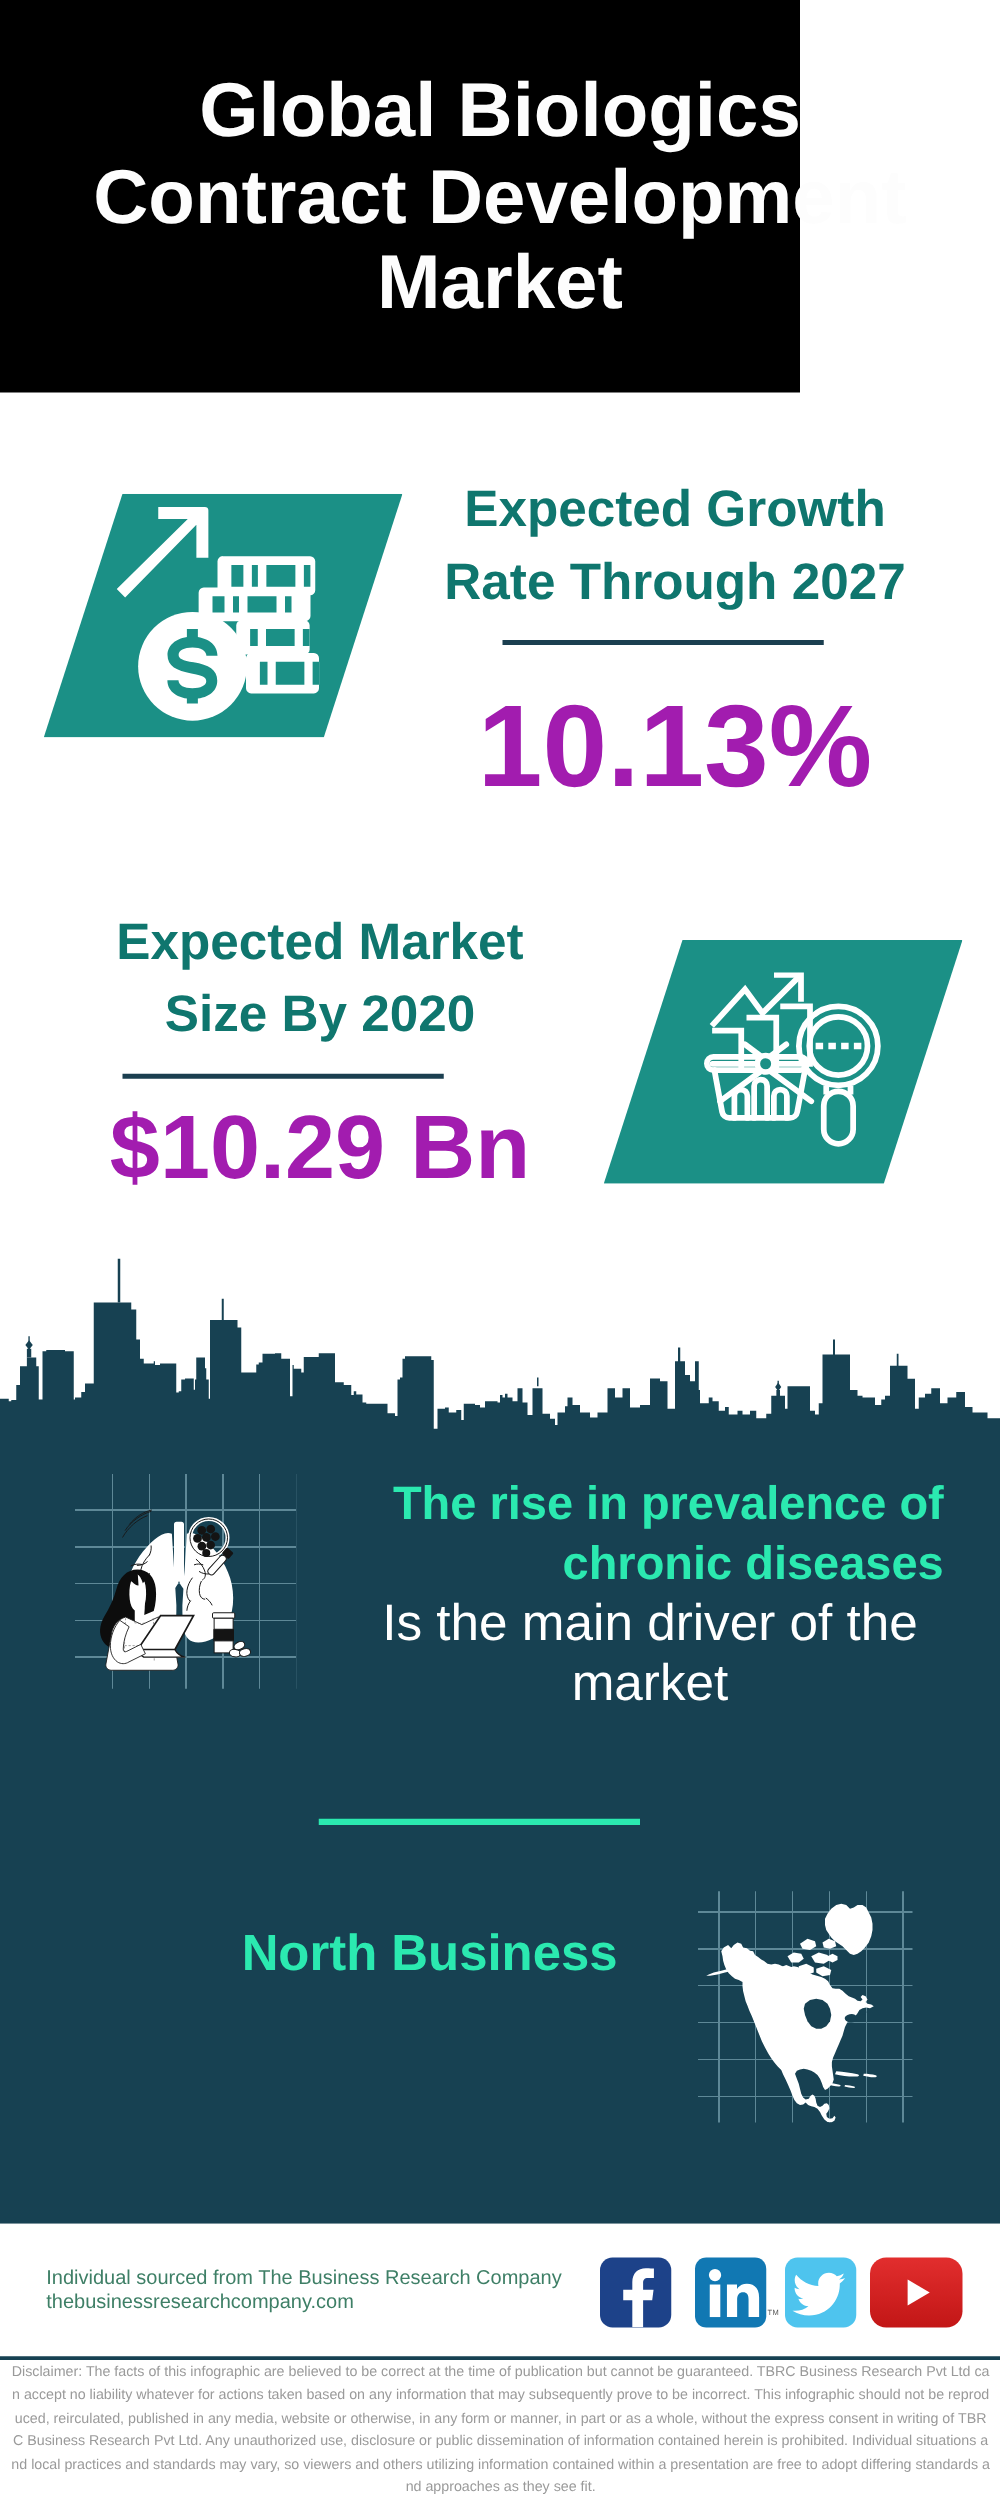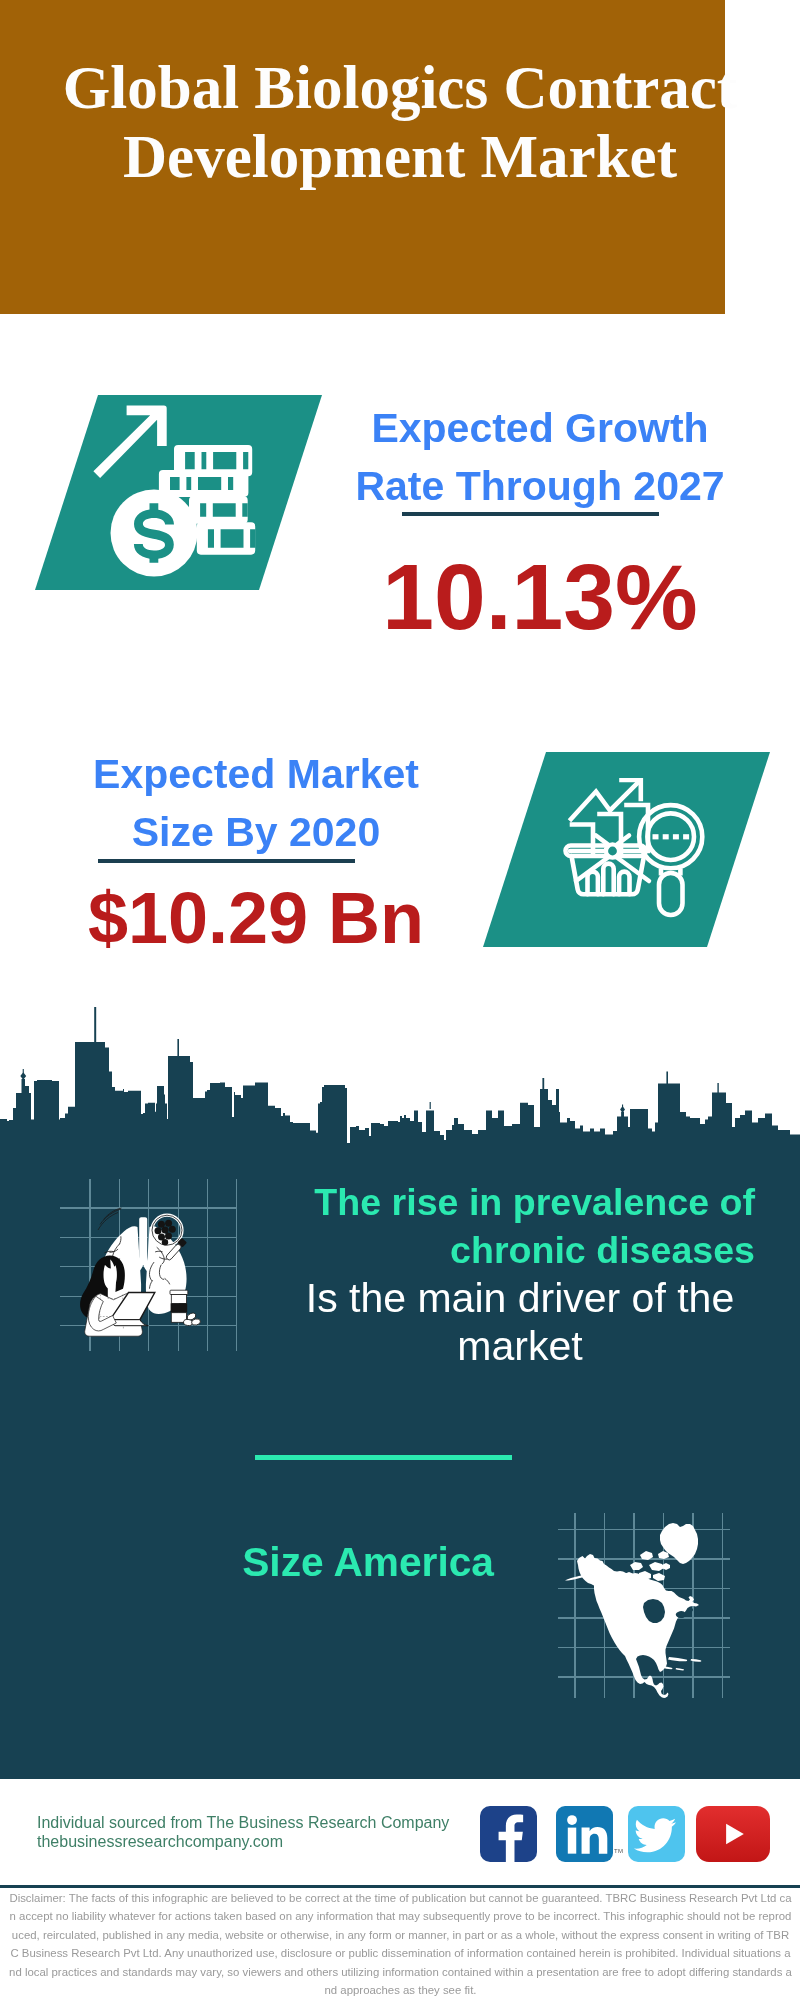--- a/index.html
+++ b/index.html
@@ -2,21 +2,21 @@
 <html><head>
 <meta charset="utf-8">
 <style>
   *{box-sizing:border-box;}
   html,body{margin:0;padding:0;}
   body{width:800px;height:2000px;overflow:hidden;background:#fff;
        font-family:"Liberation Sans",sans-serif;-webkit-font-smoothing:antialiased;}
   .page{position:relative;width:800px;height:2000px;background:#fff;}
 
   
-  .header{position:absolute;left:0;top:0;width:725px;height:314px;background:#a16207;font-family:Liberation Serif, serif;}
+  .header{position:absolute;left:0;top:0;width:640px;height:314px;background:#000000;}
   .title{position:absolute;left:60px;top:54px;width:680px;text-align:center;color:#fdfdfd;
          font-size:61px;font-weight:bold;line-height:68.5px;}
 
   
   .plate{position:absolute;background:#1b9086;}
   .plate1{left:35px;top:395px;width:287px;height:195px;
           clip-path:polygon(63px 0,287px 0,224px 195px,0 195px);}
   .plate2{left:483px;top:752px;width:287px;height:195px;
           clip-path:polygon(63px 0,287px 0,224px 195px,0 195px);}
   .iconwrap{position:absolute;left:0;top:0;width:800px;height:2000px;pointer-events:none;}
@@ -25,23 +25,23 @@
   .ic2{left:562px;top:778px;width:148px;height:140px;}
 
   .sh1{left:336px;top:378px;width:408px;}
   .rule1{left:402px;top:512px;width:257px;}
   .bn1{left:336px;top:547px;width:408px;font-size:93px;line-height:100px;}
 
   .sh2{left:50px;top:724px;width:412px;}
   .rule2{left:98px;top:859px;width:257px;}
   .bn2{left:50px;top:879px;width:412px;font-size:72px;line-height:78px;}
 
-  .stat-head{position:absolute;color:#3b82f6;font-weight:bold;font-size:41px;line-height:58px;text-align:center;margin-top:21px;}
+  .stat-head{position:absolute;color:#0f766e;font-weight:bold;font-size:41px;line-height:58px;text-align:center;}
   .rule{position:absolute;height:4px;background:#1b3f50;}
-  .bignum{position:absolute;color:#b91c1c;font-weight:bold;text-align:center;}
+  .bignum{position:absolute;color:#a21caf;font-weight:bold;text-align:center;}
 
   
   .dark{position:absolute;left:0;width:800px;background:#174152;}
   .skyline{position:absolute;left:0;top:1005px;width:800px;height:139px;}
   .darkband{top:1144px;height:635px;}
   .illus{position:absolute;}
   .illus1{left:60px;top:1179px;width:177px;height:172px;}
   .illus2{left:558px;top:1513px;width:172px;height:185px;}
   .hl{color:#2be9b0;text-align:right;}
   .darktext{position:absolute;text-align:center;color:#ffffff;}
@@ -253,21 +253,21 @@
     <path d="M38 51 c4.5 -8 12 -14.5 20 -17.5"></path>
   </g>
 </svg>
   <div class="darktext dt1">
     <b class="hl">The rise in prevalence of chronic diseases</b>
     <span>Is the main driver of the market</span>
   </div>
   <div class="greenrule gr1"></div>
 
   <div class="darktext dt2">
-    <b class="hl">Size America</b>
+    <b class="hl">North Business</b>
   </div>
   <svg class="illus illus2" viewBox="0 0 172 185">
   <g stroke="#5e8897" stroke-width="1.2" fill="none" shape-rendering="crispEdges">
     <path d="M17 0 V185 M46.5 0 V185 M76 0 V185 M105.5 0 V185 M135 0 V185 M164.5 0 V185"></path>
     <path d="M0 16.5 H172 M0 46 H172 M0 75.5 H172 M0 105 H172 M0 134.5 H172 M0 164 H172"></path>
   </g>
   <g fill="#ffffff">
     <path d="M20.0 52.0 L19.0 48.0 L21.0 45.0 L24.5 43.0 L27.0 45.5 L29.0 43.0 L32.0 41.0 L35.0 42.0 L36.5 45.0 L39.5 45.5 L42.0 47.5 L44.5 48.0 L46.0 51.0 L48.5 52.5 L51.0 54.5 L53.5 56.0 L56.0 58.0 L59.0 58.5 L62.0 58.0 L65.0 58.5 L68.0 60.0 L71.0 61.0 L74.0 61.0 L77.0 60.0 L80.0 60.5 L83.0 62.0 L86.0 63.5 L89.0 65.0 L92.0 66.5 L95.5 67.5 L99.0 68.5 L102.0 70.0 L104.5 72.0 L106.0 75.0 L108.0 77.5 L110.5 78.0 L113.5 78.0 L116.0 79.5 L118.5 82.0 L121.0 84.0 L123.5 85.0 L126.0 86.0 L128.0 87.5 L130.5 88.0 L132.0 86.5 L130.5 84.5 L132.0 83.0 L134.5 84.0 L136.0 86.5 L134.5 88.5 L136.0 90.0 L139.0 90.5 L141.0 92.0 L138.0 93.5 L135.0 93.0 L132.0 93.5 L129.5 95.0 L128.0 97.5 L126.5 99.5 L124.0 99.0 L122.0 100.5 L121.0 103.0 L119.5 105.5 L118.0 108.5 L117.0 112.0 L116.0 115.5 L114.5 119.0 L113.0 122.5 L111.5 126.0 L110.0 129.5 L108.5 133.0 L107.5 136.5 L107.5 140.0 L108.0 143.5 L108.5 147.0 L109.0 150.5 L108.0 153.5 L106.0 156.0 L104.0 158.0 L102.0 159.0 L100.5 156.5 L99.5 153.5 L98.0 150.0 L96.0 147.0 L93.5 145.0 L91.0 143.5 L88.0 142.5 L85.0 142.0 L82.0 142.5 L79.5 143.5 L78.0 146.0 L79.5 150.0 L81.0 154.0 L82.0 158.0 L83.0 162.0 L84.5 165.0 L86.5 166.5 L89.0 166.0 L90.5 163.5 L92.0 162.5 L93.5 163.5 L94.5 166.0 L95.0 169.0 L96.0 171.5 L98.0 172.5 L100.0 171.5 L101.5 170.0 L103.5 169.5 L105.0 171.0 L105.5 173.5 L104.5 176.0 L103.0 178.0 L103.5 180.5 L105.5 182.0 L108.0 181.5 L109.5 179.5 L110.5 181.0 L109.5 183.5 L107.0 185.0 L104.0 184.5 L101.5 182.5 L99.5 179.5 L98.0 176.5 L96.0 174.0 L93.5 172.5 L91.0 172.0 L88.5 171.0 L86.5 169.0 L84.5 170.5 L82.0 171.0 L79.5 169.5 L77.5 167.0 L76.0 163.5 L74.5 159.5 L72.5 155.0 L70.5 150.5 L68.5 146.5 L67.0 143.0 L64.0 140.0 L61.5 137.0 L59.0 133.5 L56.5 129.5 L54.0 125.0 L51.5 120.0 L49.5 115.0 L47.5 110.0 L45.5 105.0 L43.5 100.0 L41.5 95.5 L40.0 91.5 L38.5 88.0 L37.5 84.0 L36.5 80.0 L36.0 76.0 L36.0 72.5 L33.0 71.0 L30.0 70.0 L27.5 68.0 L25.0 65.5 L23.0 62.5 L21.5 59.0 L20.5 55.5 Z"></path>
 
     <path d="M102.0 22.0 L104.0 18.0 L107.0 14.0 L111.0 11.0 L115.0 10.0 L119.0 11.0 L122.0 14.0 L125.0 13.0 L128.0 11.0 L132.0 11.0 L135.0 13.0 L137.0 17.0 L139.0 21.0 L140.0 26.0 L140.0 31.0 L139.0 36.0 L137.0 41.0 L134.0 45.0 L131.0 48.0 L128.0 50.0 L125.0 51.0 L122.0 50.0 L119.0 47.0 L116.0 44.0 L113.0 42.0 L110.0 40.0 L107.0 37.0 L105.0 34.0 L103.0 31.0 L102.0 27.0 Z"></path>

